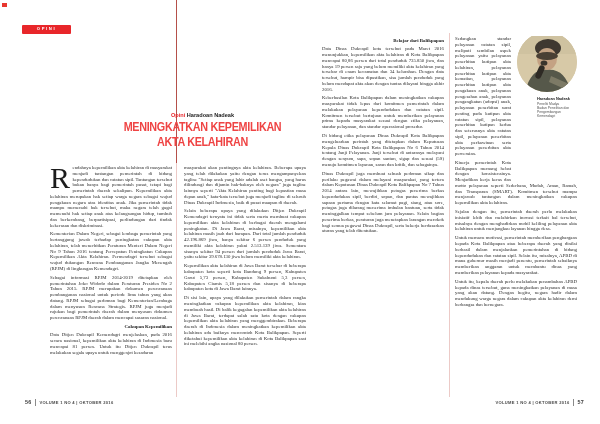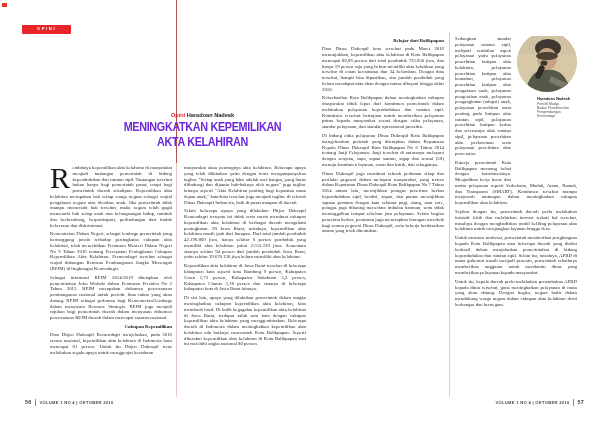--- a/index.html
+++ b/index.html
@@ -19,21 +19,21 @@
     border-radius:1px;display:flex;align-items:center;justify-content:center;
   }
   .tag span{
     font-family:"Liberation Sans",sans-serif;font-size:4.2px;font-weight:bold;
     color:#ffffff;letter-spacing:1.6px;line-height:1;
   }
   
   .headblock{position:absolute;left:55px;top:112px;width:295px;text-align:center;}
   .byline{font-family:"Liberation Sans",sans-serif;font-size:5.6px;font-weight:bold;color:#1d1d1d;}
   .byline .red{color:#e8262a;}
-  .title{margin-top:2px;font-family:"Liberation Sans",sans-serif;font-weight:bold;color:#6d28d9;}
+  .title{margin-top:2px;font-family:"Liberation Sans",sans-serif;font-weight:bold;color:#ef4444;}
   .title-line{display:block;font-size:13.5px;line-height:14.5px;letter-spacing:-0.4px;
     transform:scaleX(0.8);transform-origin:50% 50%;white-space:nowrap;}
   
   .col{position:absolute;overflow:hidden;font-size:4.8px;line-height:5.75px;text-align:justify;}
   .col-l1{left:50px;top:165px;width:122px;height:233px;}
   .col-l2{left:184px;top:165px;width:122px;height:233px;}
   .col-r1{left:322px;top:36px;width:122px;height:362px;}
   .col-r2{left:455px;top:36px;width:122px;height:362px;}
   .para{margin:0 0 3.2px 0;padding:0;}
   .dropcap{

